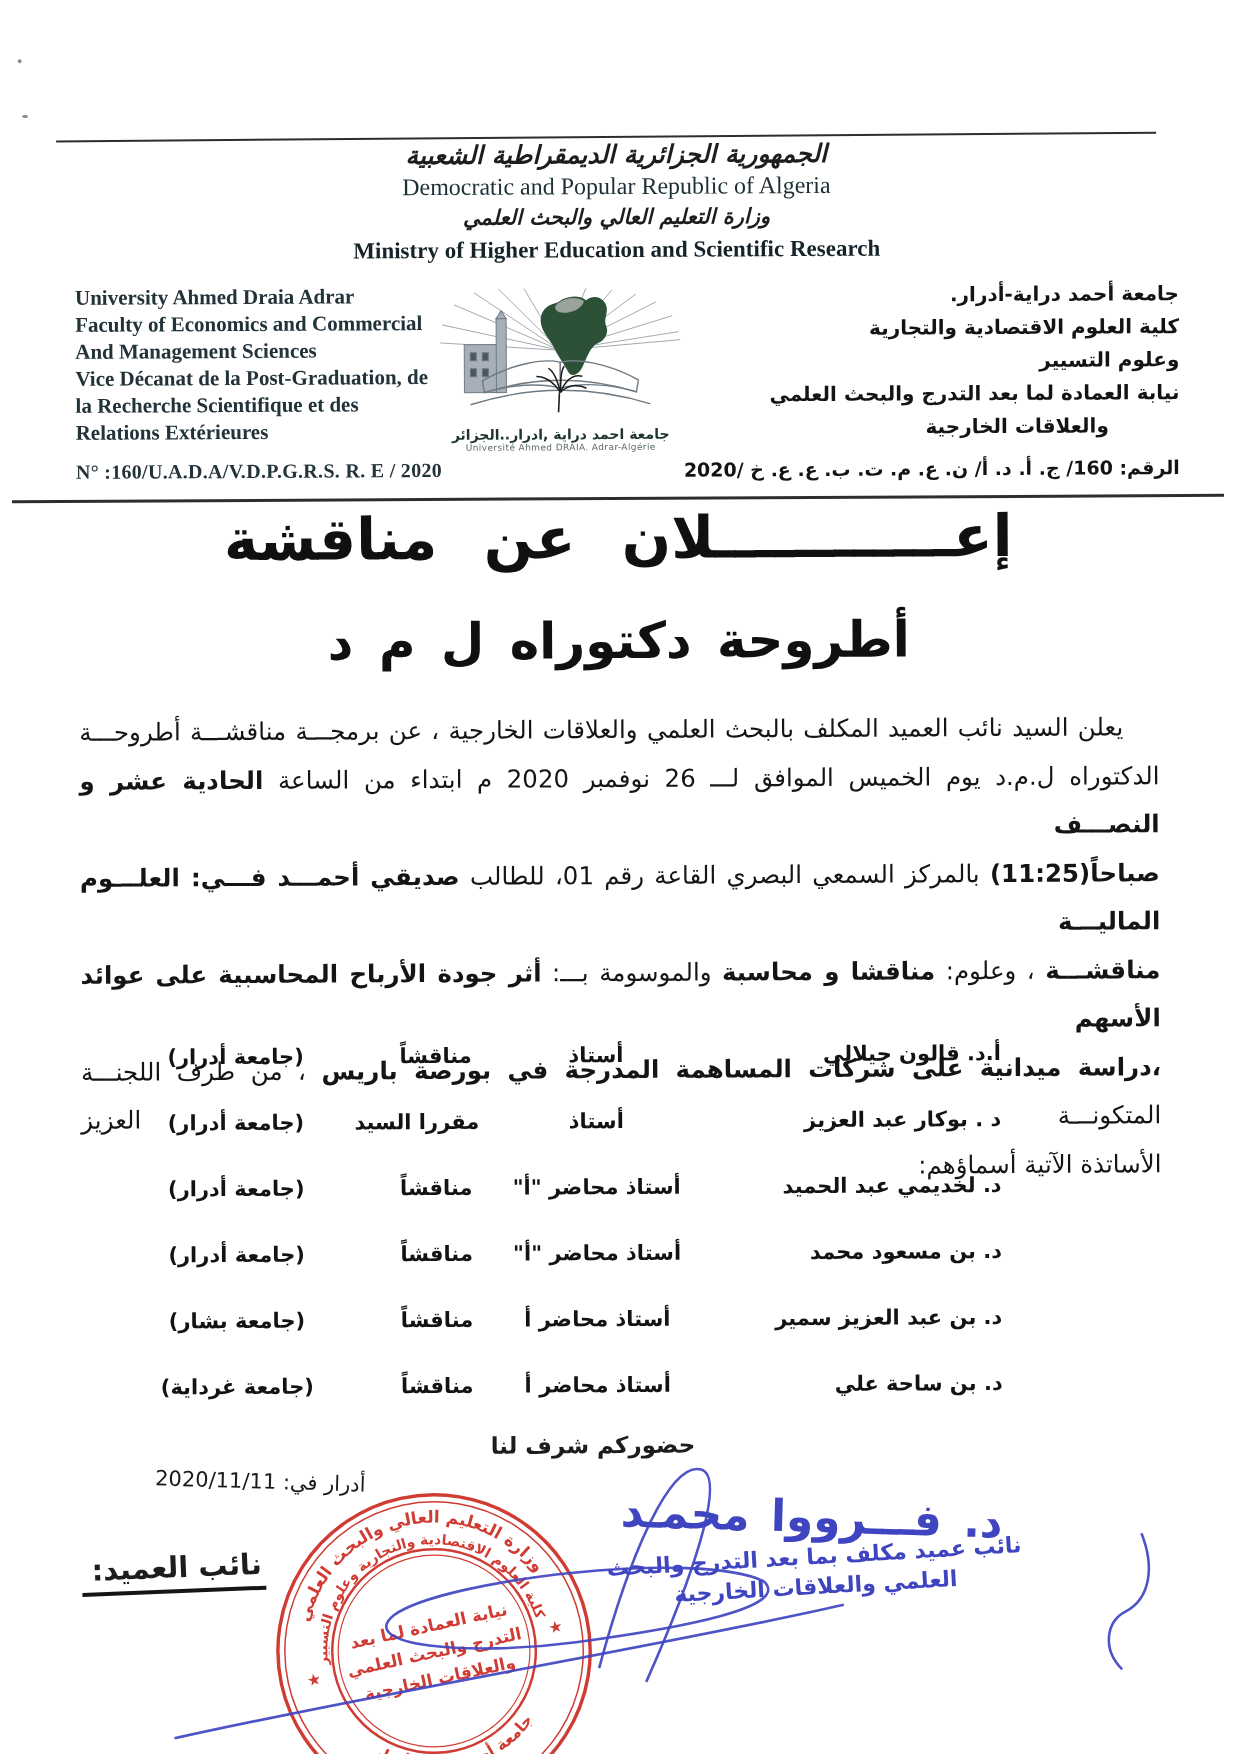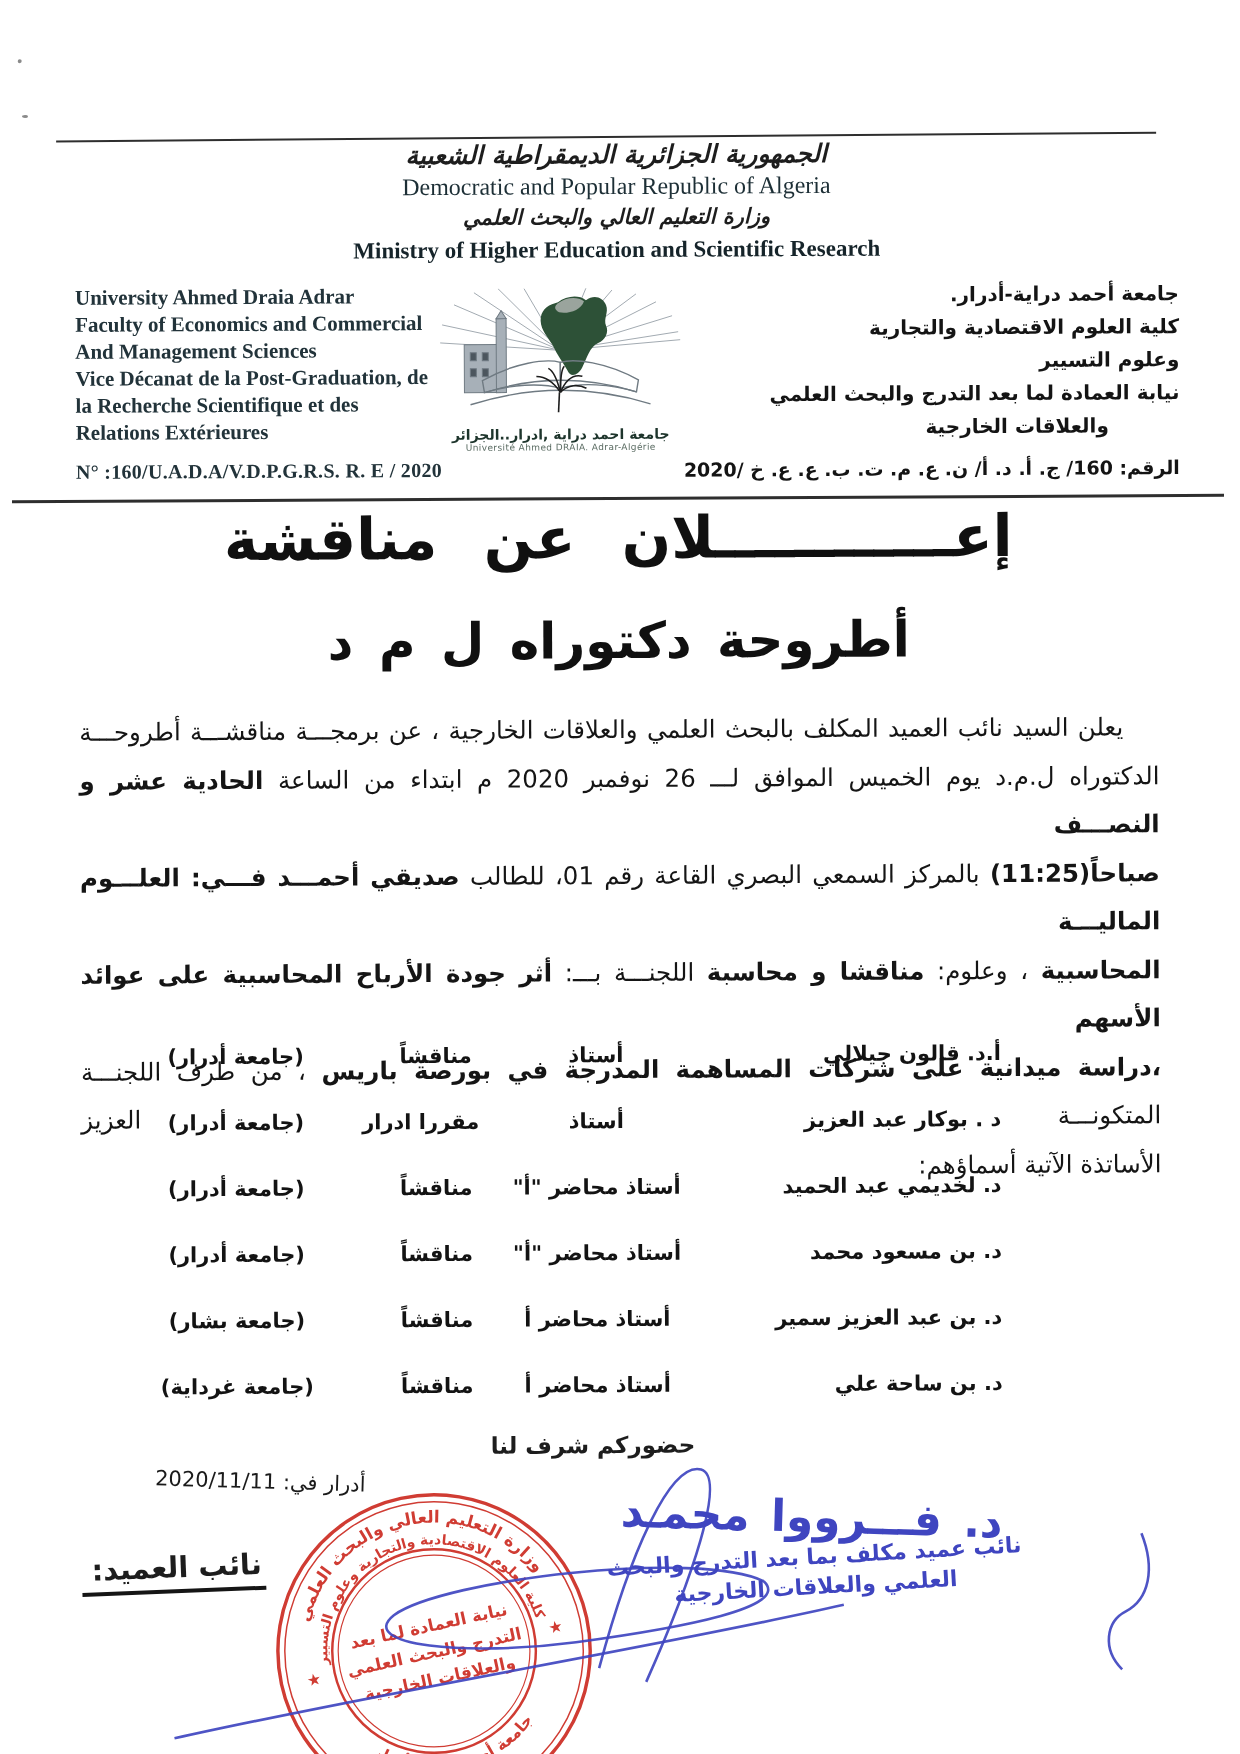--- a/index.html
+++ b/index.html
@@ -165,36 +165,36 @@
 
     <div class="rule rule-mid"></div>
 
     <h1 class="title1">إعــــــــــــلان عن مناقشة</h1>
     <h2 class="title2">أطروحة دكتوراه ل م د</h2>
 
     <div class="body-par" lang="ar">
         <div class="para-line"><span>يعلن السيد نائب العميد المكلف بالبحث العلمي والعلاقات الخارجية ، عن برمجـــة مناقشـــة أطروحـــة</span></div>
         <div class="para-line"><span>الدكتوراه ل.م.د يوم الخميس الموافق  لـــ 26 نوفمبر 2020 م ابتداء من الساعة </span><span class="bseg">الحادية عشر و النصـــف</span></div>
         <div class="para-line"><span class="bseg">صباحاً(11:25)</span><span> بالمركز السمعي البصري القاعة رقم 01، للطالب </span><span class="bseg">صديقي أحمـــد فـــي: العلـــوم الماليـــة</span></div>
-        <div class="para-line"><span class="bseg">المحاسبية</span><span> ، وعلوم: </span><span class="bseg">مناقشا و محاسبة</span><span> اللجنـــة بـــ: </span><span class="bseg">أثر جودة الأرباح المحاسبية على عوائد الأسهم</span></div>
+        <div class="para-line"><span class="bseg">مناقشـــة</span><span> ، وعلوم: </span><span class="bseg">مناقشا و محاسبة</span><span> والموسومة بـــ: </span><span class="bseg">أثر جودة الأرباح المحاسبية على عوائد الأسهم</span></div>
         <div class="para-line"><span class="bseg">،دراسة ميدانية على شركات المساهمة المدرجة في بورصة باريس</span><span> ، من طرف اللجنـــة المتكونـــة العزيز</span></div>
         <div class="para-line"><span>الأساتذة الآتية أسماؤهم:</span></div>
       </div>
 
     <div class="committee">
         <div class="c-row">
           <div class="c-name">أ.د. قالون جيلالي</div>
           <div class="c-rank">أستاذ</div>
           <div class="c-role">مناقشاً</div>
           <div class="c-univ">(جامعة أدرار)</div>
         </div>
         <div class="c-row">
           <div class="c-name">د . بوكار عبد العزيز</div>
           <div class="c-rank">أستاذ</div>
-          <div class="c-role">مقررا ادرار</div>
+          <div class="c-role">مقررا السيد</div>
           <div class="c-univ">(جامعة أدرار)</div>
         </div>
         <div class="c-row">
           <div class="c-name">د. لخديمي عبد الحميد</div>
           <div class="c-rank">أستاذ محاضر "أ"</div>
           <div class="c-role">مناقشاً</div>
           <div class="c-univ">(جامعة أدرار)</div>
         </div>
         <div class="c-row">
           <div class="c-name">د. بن مسعود محمد</div>

